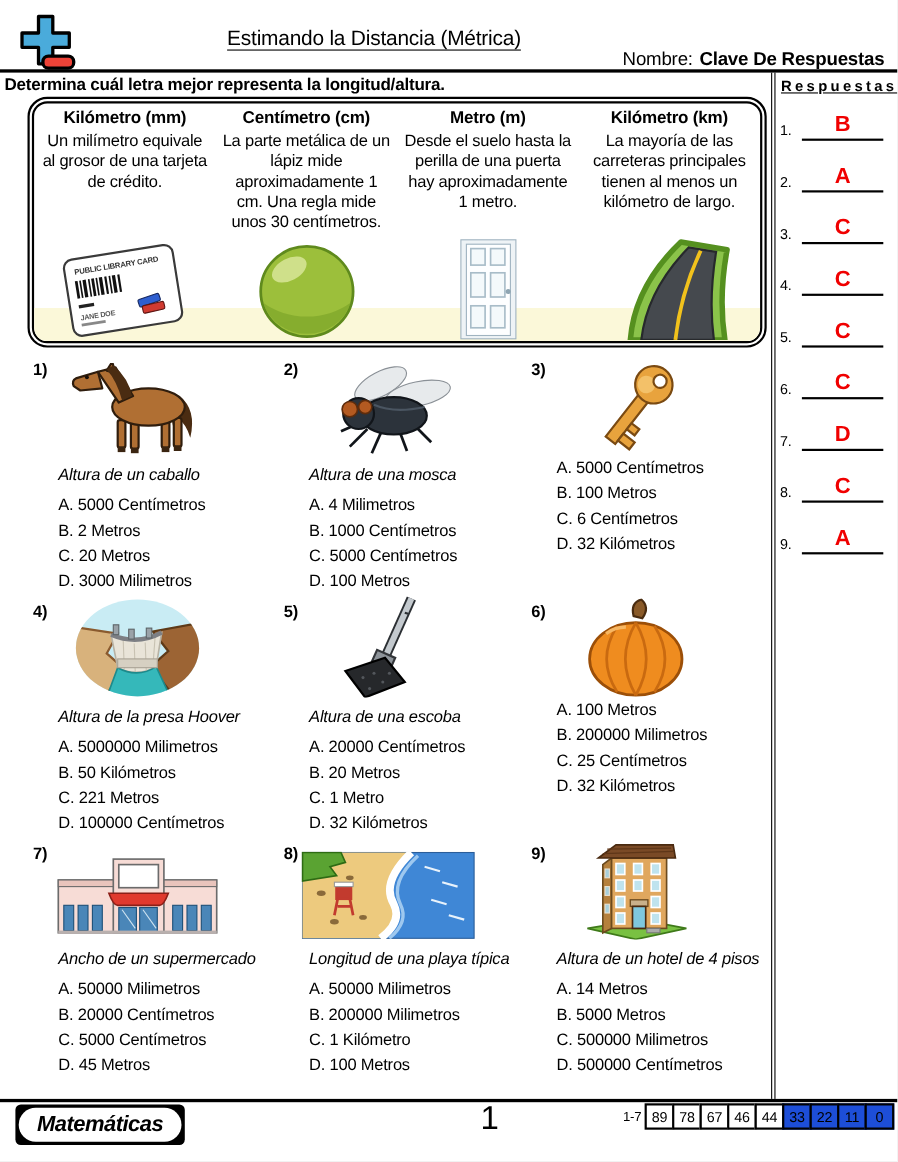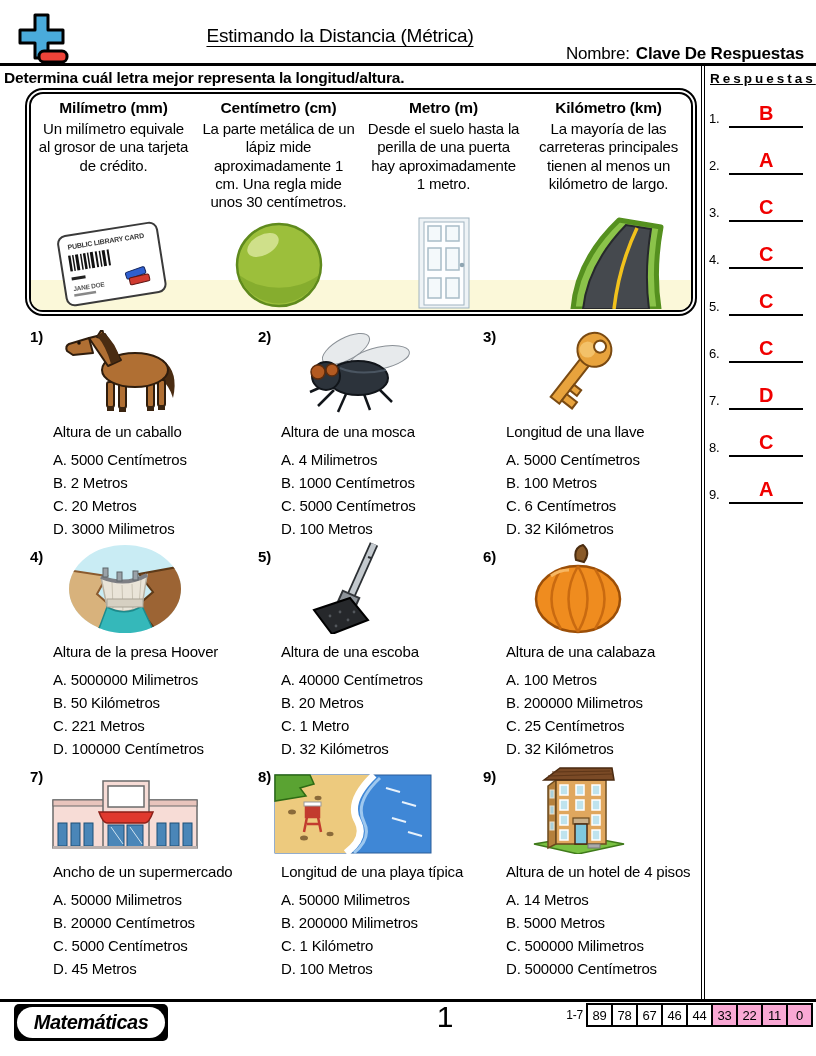--- a/index.html
+++ b/index.html
@@ -35,35 +35,35 @@
   .ref-text{font-size:15px;line-height:1.22;}
   .ref-images{position:absolute;left:0;right:0;bottom:1px;display:flex;}
   .ref-imgcell{flex:1;display:flex;justify-content:center;align-items:flex-end;}
   
   .qgrid{position:absolute;left:0;top:322px;width:700px;display:grid;
          grid-template-columns:228px 225px 240px;grid-template-rows:220px 220px auto;}
   .q{position:relative;}
   .q-num{position:absolute;left:30px;top:6px;font-size:15px;font-weight:bold;}
   .q-fig{height:90px;margin:2px 0 0 40px;width:170px;display:flex;
          align-items:flex-end;justify-content:center;}
-  .q-prompt{margin:9px 0 6px 53px;font-size:15px;width:185px;line-height:1.25;}
+  .q-prompt{margin:9px 0 6px 53px;font-size:15px;width:185px;line-height:1.25;font-style:italic;}
   .q-opt{margin-left:53px;font-size:15px;line-height:23px;white-space:nowrap;}
   
   .bottom-rule{position:absolute;top:999px;left:0;width:816px;height:3px;background:#000;}
   .badge{position:absolute;left:14px;top:1004px;width:154px;height:37px;background:#000;border-radius:5px;font-style:italic;}
   .badge-pill{position:absolute;inset:3px;background:#fff;border-radius:16px;
               display:flex;align-items:center;justify-content:center;
               font-size:20px;font-weight:bold;letter-spacing:-0.5px;}
   .site{position:absolute;left:177px;top:1018px;font-size:17px;margin-top:38px;}
   .pagenum{position:absolute;left:400px;top:1000px;width:90px;text-align:center;font-size:30px;}
   .score{position:absolute;right:3px;top:1003px;display:flex;align-items:center;}
   .score-label{font-size:12px;margin-right:5px;}
   .score-cell{width:23px;height:20px;border:2px solid #000;margin-left:-2px;
               display:flex;align-items:center;justify-content:center;font-size:13px;background:#fff;}
-  .score-cell.hl{background:#f9a8d4;}
+  .score-cell.hl{background:#1d4ed8;}
 </style>
 </head>
 <body>
 
 <div class="page">
 
   <div class="logo">
     <svg width="56" height="54" viewBox="0 0 56 54">
       <path d="M21 3 h13 v15 h15 v13 h-15 v15 h-13 v-15 H6 V18 h15 z" fill="#4aabdb" stroke="#000" stroke-width="3" stroke-linejoin="round"></path>
       <rect x="25" y="39" width="28" height="11" rx="5" fill="#ee4338" stroke="#000" stroke-width="3"></rect>
@@ -112,21 +112,21 @@
         <span class="ans-num">9.</span>
         <span class="ans-blank">A</span>
       </div>
   </div>
 
   <div class="refbox">
     <div class="refbox-inner">
       <div class="ref-strip"></div>
       <div class="ref-cols">
         <div class="ref-col">
-          <div class="ref-head">Milímetro (mm)</div>
+          <div class="ref-head">Kilómetro (mm)</div>
           <div class="ref-text">Un milímetro equivale al grosor de una tarjeta de crédito.</div>
         </div>
         <div class="ref-col">
           <div class="ref-head">Centímetro (cm)</div>
           <div class="ref-text">La parte metálica de un lápiz mide aproximadamente 1 cm. Una regla mide unos 30 centímetros.</div>
         </div>
         <div class="ref-col">
           <div class="ref-head">Metro (m)</div>
           <div class="ref-text">Desde el suelo hasta la perilla de una puerta hay aproximadamente 1 metro.</div>
         </div>
@@ -263,21 +263,20 @@
           <g transform="rotate(38 50 44)">
             <rect x="45" y="30" width="11" height="52" fill="#e8a33d" stroke="#7a4a12" stroke-width="2"></rect>
             <rect x="56" y="58" width="9" height="7" fill="#e8a33d" stroke="#7a4a12" stroke-width="2"></rect>
             <rect x="56" y="70" width="13" height="8" fill="#e8a33d" stroke="#7a4a12" stroke-width="2"></rect>
             <circle cx="50.5" cy="18" r="17" fill="#e8a33d" stroke="#7a4a12" stroke-width="2"></circle>
             <circle cx="45" cy="22" r="8" fill="#f3c169"></circle>
             <circle cx="53" cy="12" r="6" fill="#fff" stroke="#7a4a12" stroke-width="2"></circle>
           </g>
         </svg>
       </div>
-      <div class="q-prompt">Longitud de una llave</div>
       <div class="q-opt">A. 5000 Centímetros</div>
       <div class="q-opt">B. 100 Metros</div>
       <div class="q-opt">C. 6 Centímetros</div>
       <div class="q-opt">D. 32 Kilómetros</div>
     </div>
 
     <div class="q">
       <span class="q-num">4)</span>
       <div class="q-fig">
         <svg width="116" height="90" viewBox="0 0 116 90">
@@ -325,42 +324,41 @@
           <g fill="#53575c">
               <circle cx="22" cy="74" r="1.4"></circle>
               <circle cx="32" cy="70" r="1.4"></circle>
               <circle cx="40" cy="78" r="1.4"></circle>
               <circle cx="28" cy="84" r="1.4"></circle>
               <circle cx="46" cy="70" r="1.4"></circle>
             </g>
         </svg>
       </div>
       <div class="q-prompt">Altura de una escoba</div>
-      <div class="q-opt">A. 40000 Centímetros</div>
+      <div class="q-opt">A. 20000 Centímetros</div>
       <div class="q-opt">B. 20 Metros</div>
       <div class="q-opt">C. 1 Metro</div>
       <div class="q-opt">D. 32 Kilómetros</div>
     </div>
 
     <div class="q">
       <span class="q-num">6)</span>
       <div class="q-fig">
         <svg width="114" height="90" viewBox="0 0 114 90">
           <path d="M55 16 Q52 4 62 1 Q70 8 63 18 Z" fill="#8a5a28" stroke="#4a2c10" stroke-width="2"></path>
           <ellipse cx="57" cy="55" rx="42" ry="33" fill="#ef8c1f" stroke="#9c4f08" stroke-width="2.5"></ellipse>
           <g stroke="#c96a10" stroke-width="2.5" fill="none">
             <path d="M57 22 Q38 55 57 88"></path>
               <path d="M57 22 Q76 55 57 88"></path>
             <path d="M40 25 Q21 55 40 85"></path>
               <path d="M74 25 Q93 55 74 85"></path>
           </g>
           <path d="M30 32 Q38 26 48 26" stroke="#f7b763" stroke-width="3" fill="none"></path>
         </svg>
       </div>
-      <div class="q-prompt">Altura de una calabaza</div>
       <div class="q-opt">A. 100 Metros</div>
       <div class="q-opt">B. 200000 Milimetros</div>
       <div class="q-opt">C. 25 Centímetros</div>
       <div class="q-opt">D. 32 Kilómetros</div>
     </div>
 
     <div class="q">
       <span class="q-num">7)</span>
       <div class="q-fig">
         <svg width="160" height="80" viewBox="0 0 160 80">

